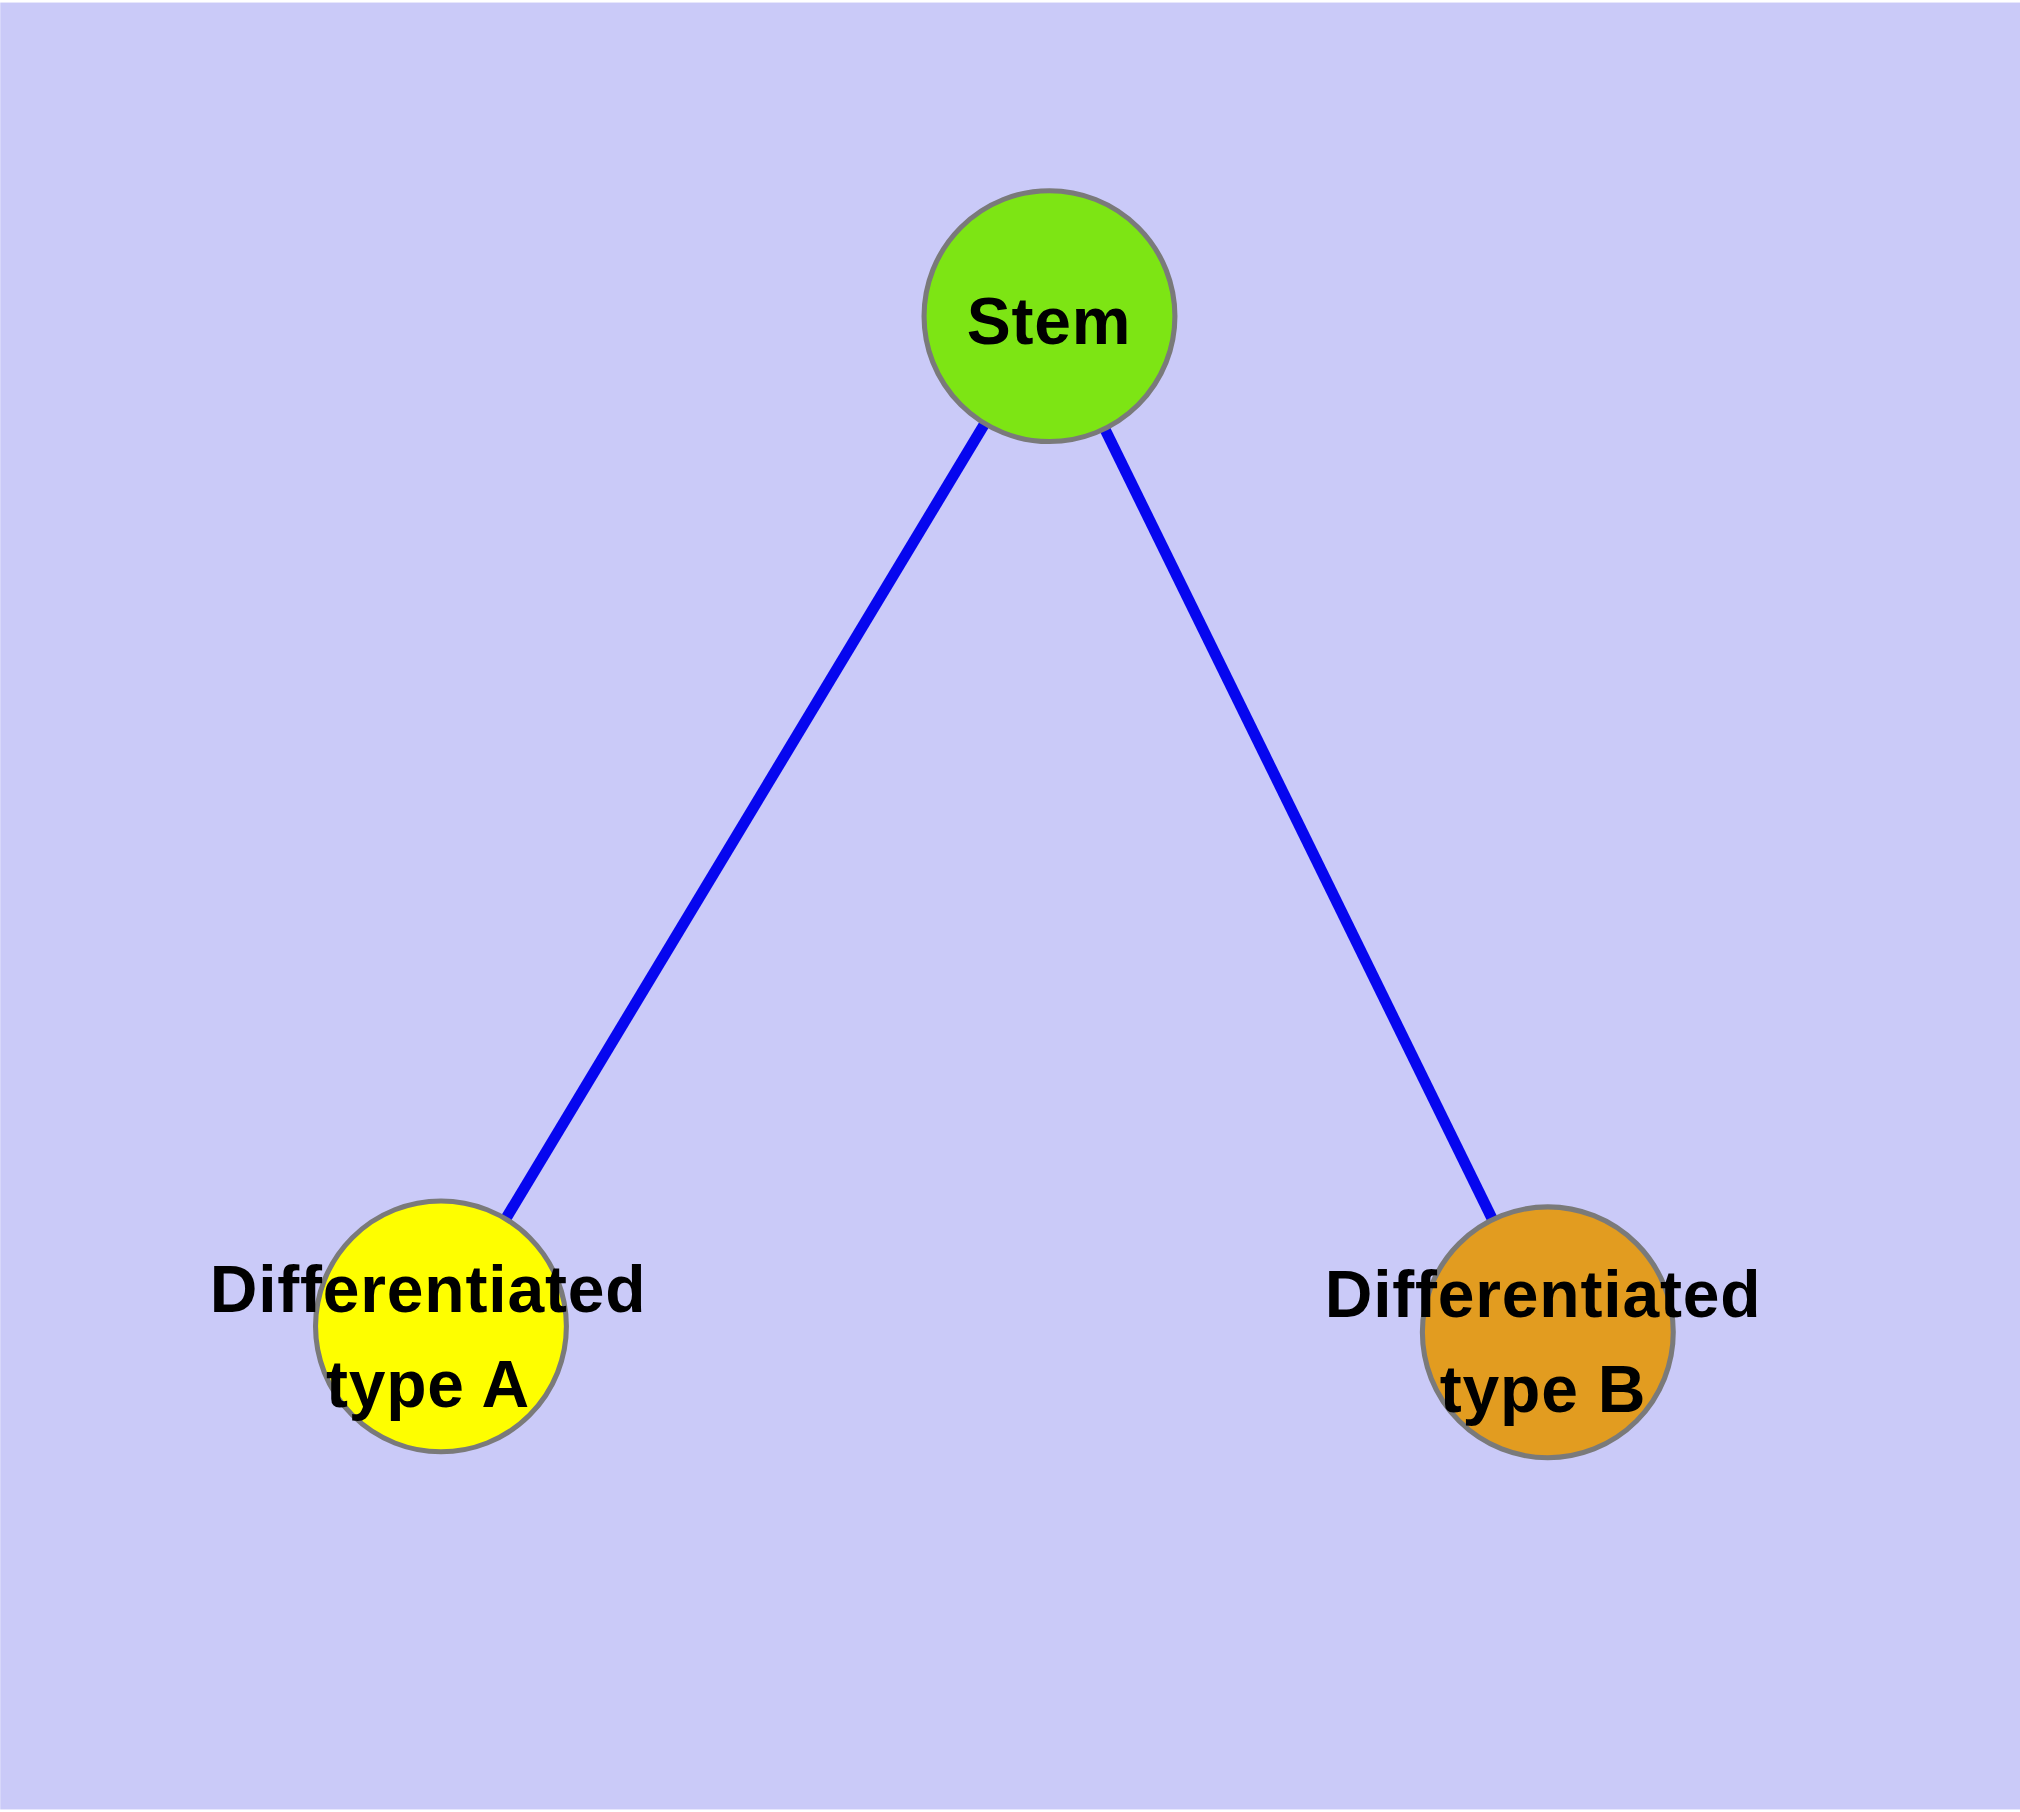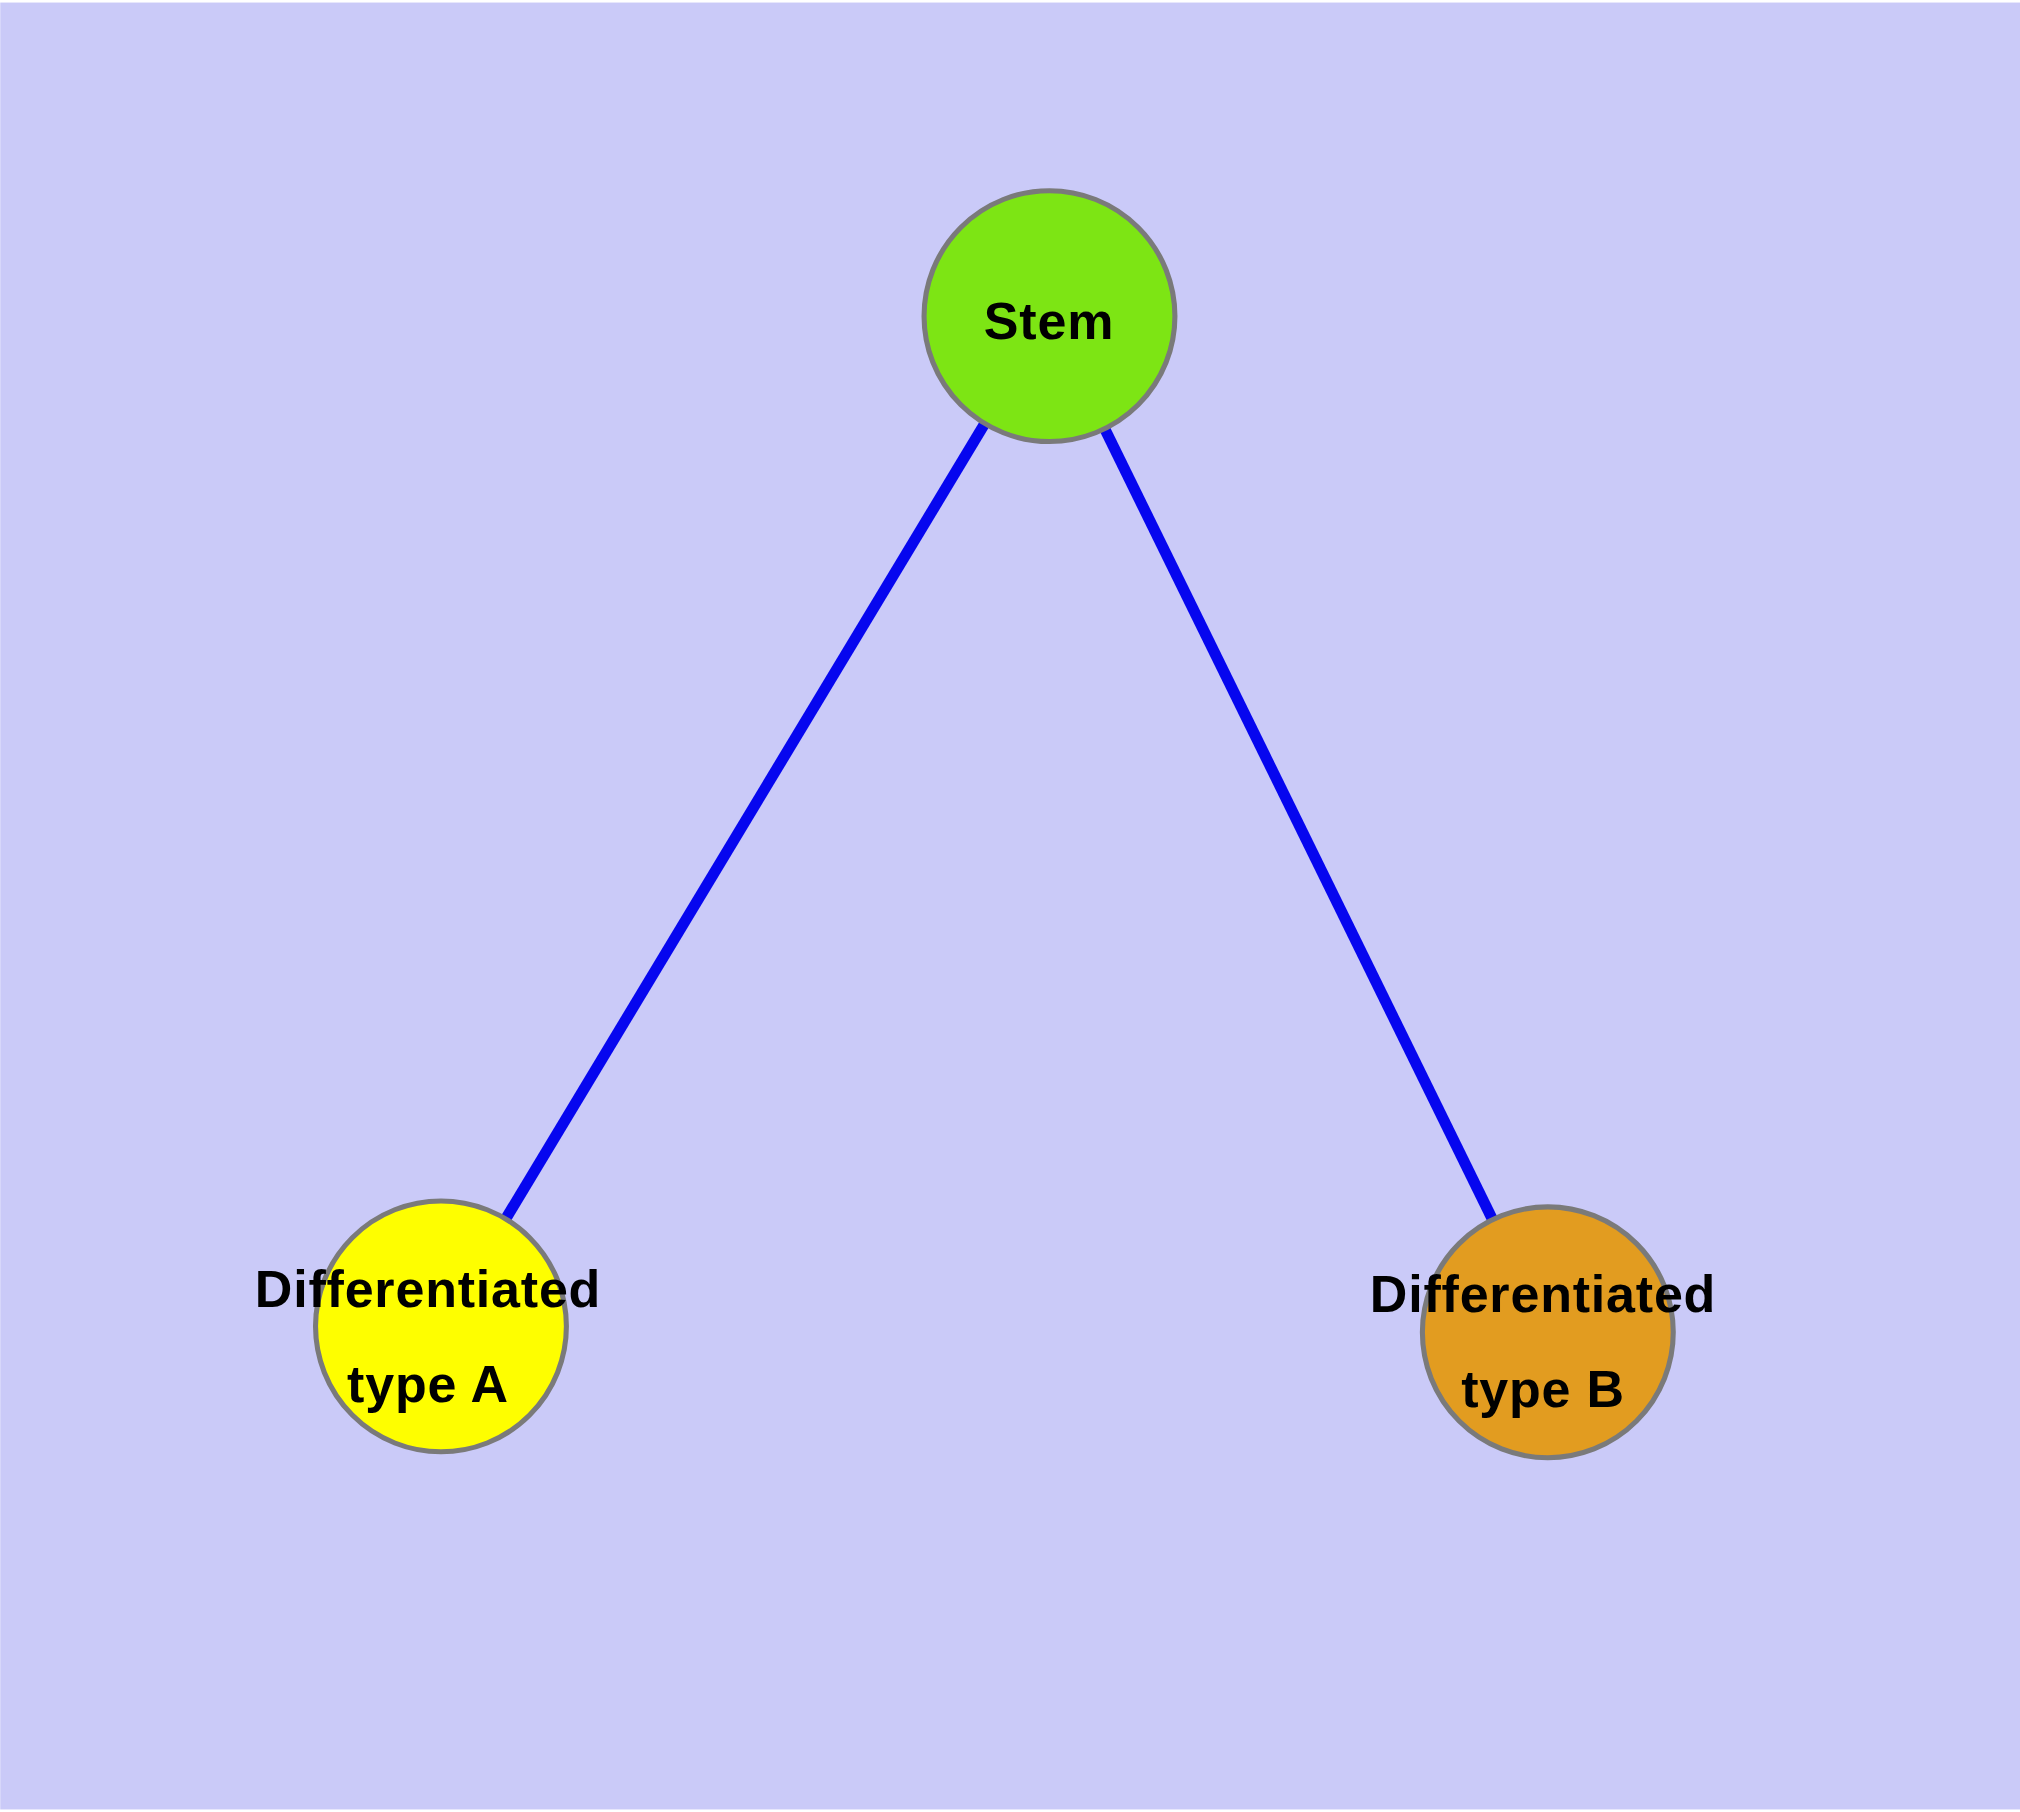--- a/index.html
+++ b/index.html
@@ -23,21 +23,21 @@
   .stage svg {
     position: absolute;
     top: 0; left: 0;
     display: block;
   }
   .node-label {
     position: absolute;
     transform: translate(-50%, -50%);
     text-align: center;
     font-weight: bold;
-    font-size: 52px;
+    font-size: 66px;
     line-height: 95px;
     letter-spacing: 0.8px;
     color: #000000;
     white-space: pre-line;
     pointer-events: none;
   }
 </style>
 </head>
 <body>
 

